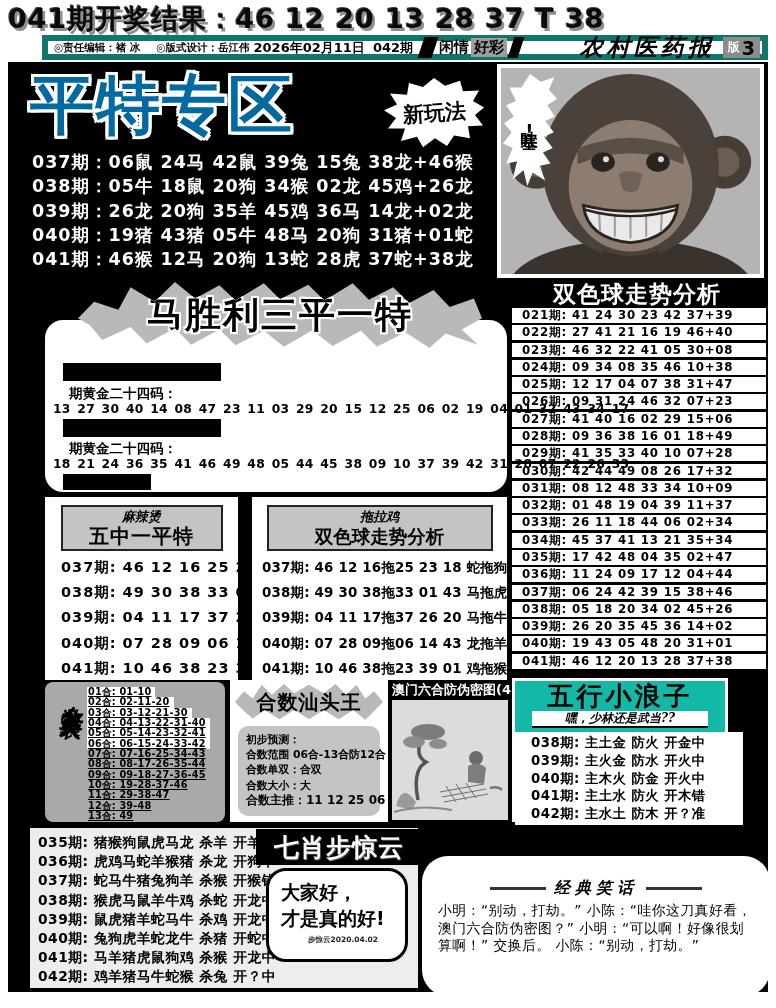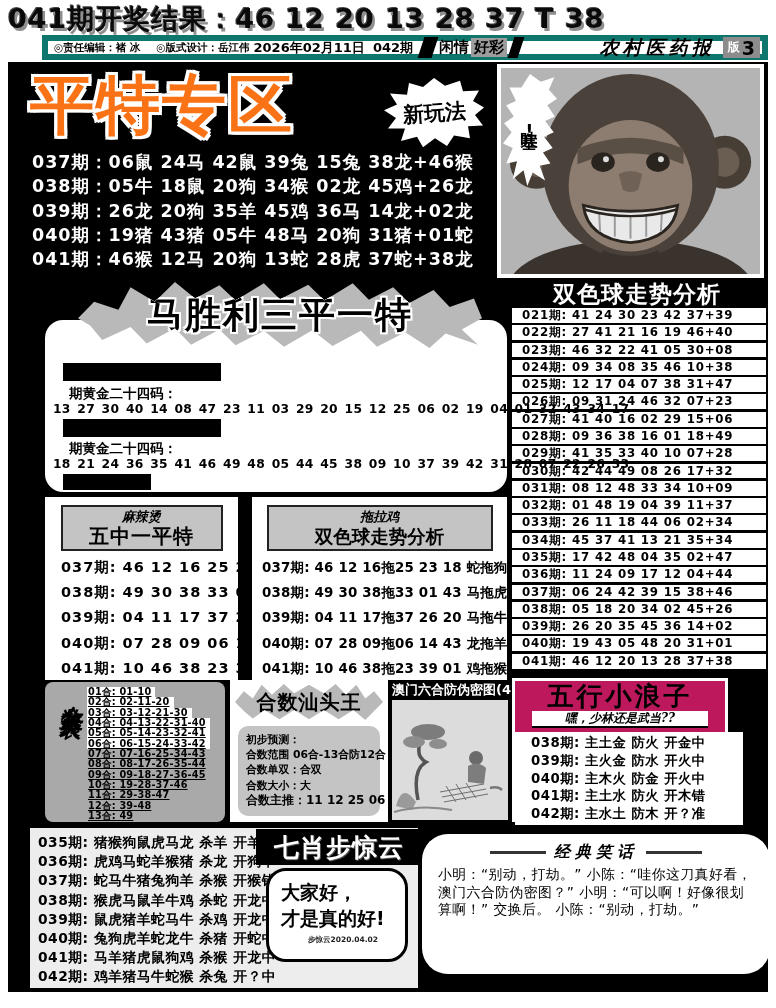--- a/index.html
+++ b/index.html
@@ -14,34 +14,34 @@
     box-sizing:border-box;display:flex;align-items:center;}
   .info-small{font-size:10.5px;font-weight:700;padding-left:6px;white-space:nowrap;}
   .info-date{font-size:13px;font-weight:700;margin-left:4px;white-space:nowrap;}
   .info-issue{font-size:13px;font-weight:700;margin-left:8px;white-space:nowrap;}
   .wedge{width:14px;height:21px;background:#000;transform:skewX(-18deg);margin:0 2px 0 8px;}
   .tab-left{font-size:15px;font-weight:700;padding:0 2px;}
   .tab-right{font-size:15px;font-weight:700;background:#9d9d9d;padding:0 3px;}
   .wedge2{width:10px;height:21px;background:#000;transform:skewX(-18deg);margin-left:4px;}
   .info-spacer{flex:1;}
   .paper-name{font-family:"DejaVu Serif","Liberation Serif",serif;font-style:italic;font-weight:900;
-    font-size:19px;letter-spacing:4px;margin-right:8px;}
+    font-size:23px;letter-spacing:4px;margin-right:8px;}
   .page-badge{background:#8c8c8c;height:21px;display:flex;align-items:center;padding:0 5px;margin-right:2px;}
   .page-label{color:#fff;font-size:12px;font-weight:700;margin-right:2px;}
   .page-no{color:#000;font-size:19px;font-weight:900;}
 
   
   .frame{left:8px;top:62px;width:760px;height:930px;background:#000;}
 
   .ow{text-shadow:-3px -3px 0 #fff,3px -3px 0 #fff,-3px 3px 0 #fff,3px 3px 0 #fff,
       -3px 0 0 #fff,3px 0 0 #fff,0 -3px 0 #fff,0 3px 0 #fff;}
   .ow2{text-shadow:-2px -2px 0 #fff,2px -2px 0 #fff,-2px 2px 0 #fff,2px 2px 0 #fff,
       -2px 0 0 #fff,2px 0 0 #fff,0 -2px 0 #fff,0 2px 0 #fff;}
 
-  .pingte-title{left:22px;top:0px;font-size:64px;font-weight:900;color:#f97316;letter-spacing:2px;line-height:86px;}
+  .pingte-title{left:22px;top:0px;font-size:64px;font-weight:900;color:#0369a1;letter-spacing:2px;line-height:86px;}
   .burst{background:#fff;display:flex;align-items:center;justify-content:center;
     clip-path:polygon(50% 0%,61% 11%,76% 4%,79% 19%,95% 18%,89% 33%,100% 42%,91% 53%,99% 68%,84% 69%,86% 86%,70% 82%,63% 97%,51% 86%,39% 99%,33% 84%,17% 90%,21% 72%,4% 72%,12% 57%,0% 46%,13% 38%,6% 22%,23% 24%,25% 7%,39% 13%);}
   .badge-new{left:376px;top:16px;width:100px;height:70px;}
   .badge-new span{font-size:21px;font-weight:900;transform:rotate(-4deg);}
   .pingte-rows{left:24px;top:88px;width:474px;}
   .pingte-row{color:#fff;font-size:17.5px;font-weight:600;line-height:24.3px;letter-spacing:1px;white-space:nowrap;}
 
   .photo-frame{left:489px;top:2px;width:267px;height:214px;border:4px solid #fff;box-sizing:border-box;background:#b4b4b4;}
   .photo-frame svg{display:block;width:100%;height:100%;}
   .bubble-wow{left:495px;top:12px;width:54px;height:112px;
@@ -100,37 +100,37 @@
   .shantou-inner{position:absolute;left:8px;top:46px;width:142px;height:90px;background:#c4c4c4;border-radius:10px;
     box-sizing:border-box;padding:6px 0 0 8px;}
   .shantou-line{font-size:10.8px;font-weight:700;line-height:15.2px;white-space:nowrap;}
   .shantou-inner div:last-child{font-size:12px;}
 
   .mitu-box{left:384px;top:618px;width:116px;height:142px;}
   .mitu-title{color:#fff;font-size:13px;font-weight:700;text-align:center;line-height:20px;letter-spacing:0;white-space:nowrap;}
   .mitu-art{width:116px;height:120px;background:#dcdcdc;}
   .mitu-art svg{display:block;width:100%;height:100%;}
 
-  .wuxing-box{left:504px;top:616px;width:216px;height:144px;background:#be185d;border:3px solid #fff;box-sizing:border-box;}
+  .wuxing-box{left:504px;top:616px;width:216px;height:144px;background:#14b8a6;border:3px solid #fff;box-sizing:border-box;}
   .wuxing-title{text-align:center;font-size:26px;font-weight:900;letter-spacing:3px;line-height:29px;margin-top:1px;}
   .wuxing-sub{width:176px;margin:0 auto;background:#fff;border-bottom:2px solid #000;text-align:center;
     font-family:"DejaVu Serif","Liberation Serif",serif;font-style:italic;font-weight:700;font-size:12px;line-height:15px;}
   .wuxing-rows{width:228px;margin:4px auto 0;background:#fff;padding:2px 0 2px 0;}
   .wuxing-row{font-size:13.3px;font-weight:600;line-height:17.8px;padding-left:16px;letter-spacing:0.5px;white-space:nowrap;}
 
   .qixiao-box{left:22px;top:766px;width:388px;height:160px;background:#ededed;box-sizing:border-box;padding:5px 0 0 8px;}
   .qixiao-row{font-size:13.8px;font-weight:600;line-height:19.2px;letter-spacing:0.5px;white-space:nowrap;}
   .qixiao-title{left:248px;top:767px;width:166px;height:36px;background:#000;display:flex;align-items:center;justify-content:center;z-index:4;}
   .qixiao-title span{color:#fff;font-size:25px;font-weight:900;letter-spacing:1px;text-shadow:1px 1px 0 #555;}
   .qi-bubble{left:258px;top:806px;width:142px;height:94px;background:#fff;border:3px solid #000;border-radius:20px;
     box-sizing:border-box;padding:8px 0 0 12px;z-index:5;}
   .qi-line{font-size:19px;font-weight:600;line-height:26px;}
   .qi-sign{font-size:7.5px;font-weight:700;text-align:center;margin-top:4px;color:#222;}
 
-  .joke-box{left:414px;top:772px;width:348px;height:140px;background:#fff;border-radius:26px;box-sizing:border-box;padding-top:8px;}
+  .joke-box{left:414px;top:794px;width:348px;height:140px;background:#fff;border-radius:26px;box-sizing:border-box;padding-top:22px;}
   .joke-head{display:flex;align-items:center;justify-content:center;gap:8px;}
   .joke-dash{width:56px;height:3px;background:#333;}
   .joke-title{font-family:"DejaVu Serif","Liberation Serif",serif;font-style:italic;font-weight:900;
     font-size:16px;letter-spacing:5px;}
   .joke-text{padding:3px 18px 0 16px;font-size:13.8px;font-weight:500;line-height:17.6px;letter-spacing:0.5px;}
 </style>
 </head>
 <body>
 
 <div class="page">

